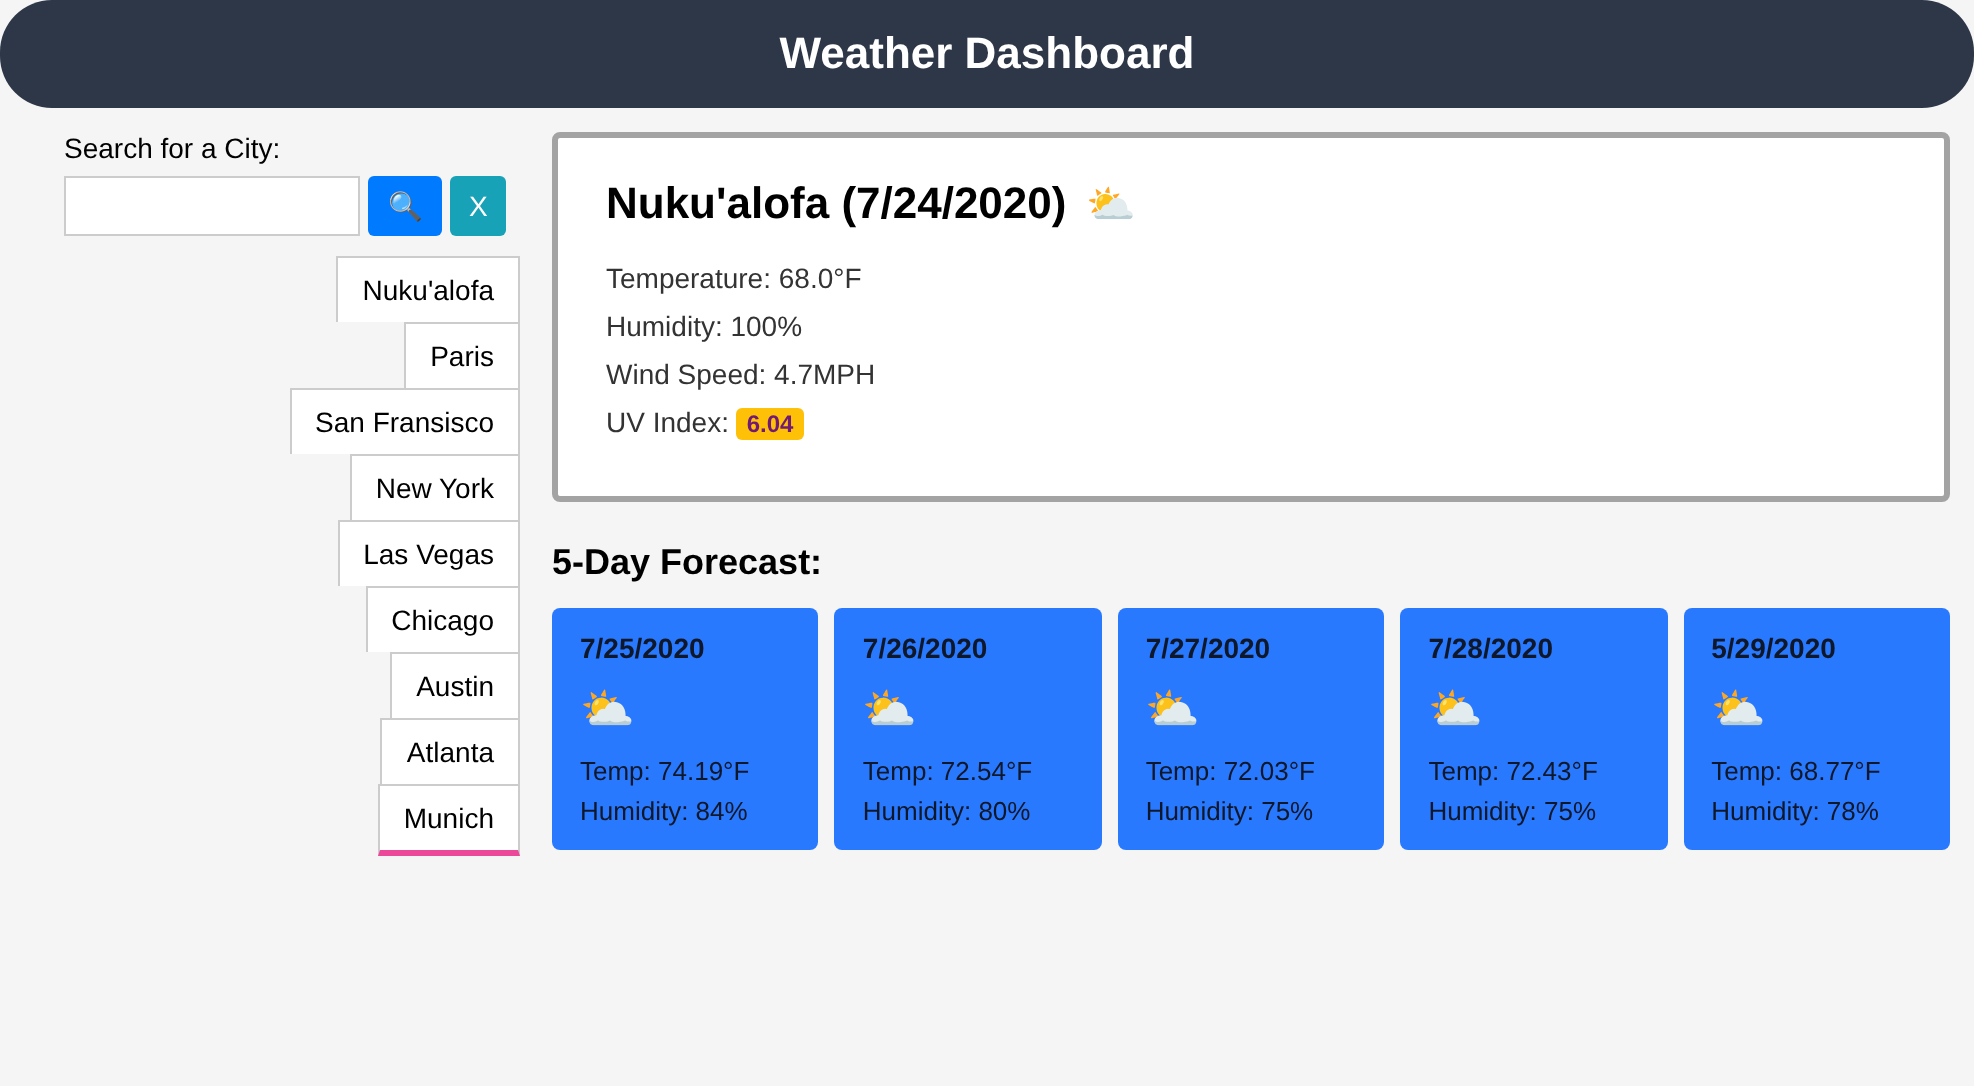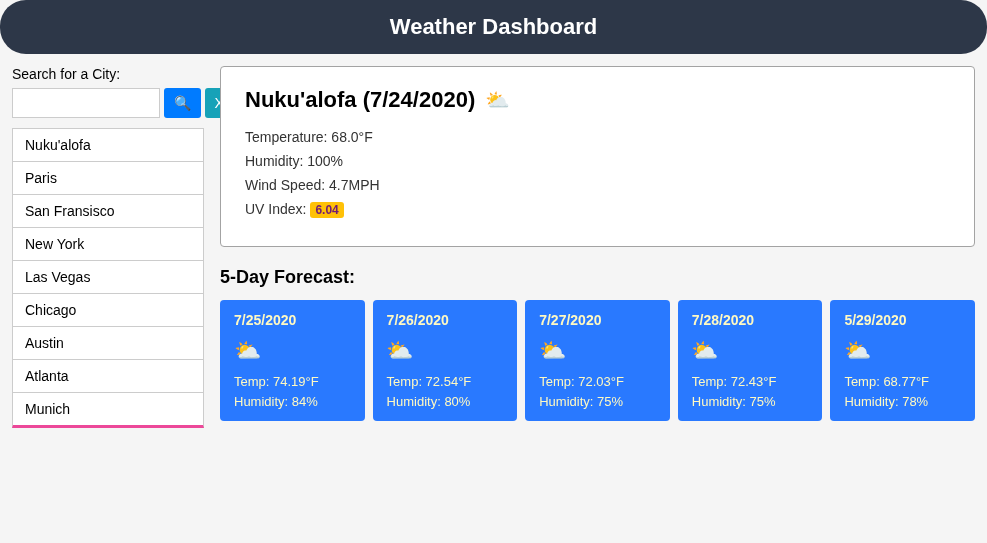--- a/index.html
+++ b/index.html
@@ -15,22 +15,23 @@
       border-radius: 26px;
     }
 
     .main-layout {
       display: flex;
       padding: 12px;
       gap: 16px;
     }
 
     .sidebar {
-      width: 192px;
+      width: 228px;
       flex-shrink: 0;
+      margin-left: 20px;
     }
 
     .search-label {
       font-size: 14px;
       margin-bottom: 6px;
       font-weight: normal;
     }
 
     .search-row {
       display: flex;
@@ -66,41 +67,42 @@
       cursor: pointer;
       font-size: 14px;
       height: 30px;
       border-radius: 3px;
     }
 
     .city-list {
       display: flex;
       flex-direction: column;
       gap: 0;
+      align-items: flex-end;
     }
 
     .city-item {
       background: white;
       border: 1px solid #ccc;
       padding: 8px 12px;
       font-size: 14px;
       cursor: pointer;
       border-bottom: none;
     }
     .city-item:last-child {
       border-bottom: 3px solid #ec4899;
     }
 
     .content {
       flex: 1;
     }
 
     .weather-card {
       background: white;
-      border: 1px solid #a3a3a3;
+      border: 3px solid #a3a3a3;
       border-radius: 4px;
       padding: 20px 24px;
       margin-bottom: 20px;
     }
 
     .weather-card-header {
       display: flex;
       align-items: center;
       gap: 10px;
       margin-bottom: 16px;
@@ -137,21 +139,21 @@
       margin-bottom: 12px;
     }
 
     .forecast-cards {
       display: flex;
       gap: 8px;
     }
 
     .forecast-card {
       background: #2979ff;
-      color: #fef9c3;
+      color: #0f172a;
       border-radius: 4px;
       padding: 12px 14px;
       flex: 1;
       min-width: 110px;
     }
 
     .forecast-date {
       font-size: 14px;
       font-weight: bold;
       margin-bottom: 10px;

